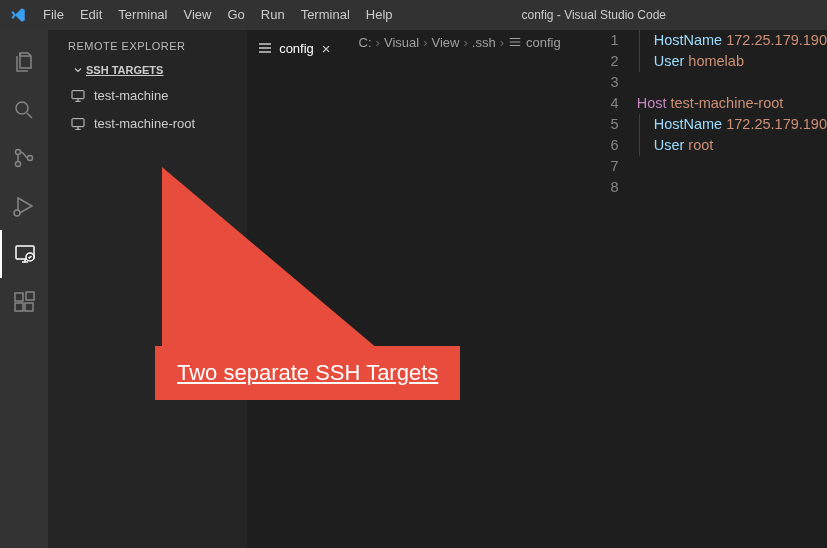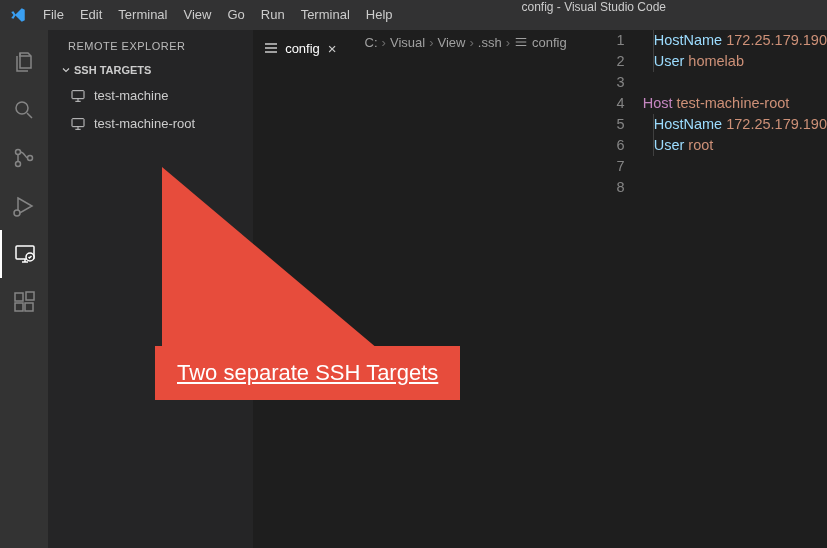--- a/index.html
+++ b/index.html
@@ -1,53 +1,53 @@
 <!DOCTYPE html>
 <html><head>
   <meta charset="utf-8">
   <style>
     * { margin: 0; padding: 0; box-sizing: border-box; font-family: "Segoe UI", sans-serif; }
     body { width: 827px; height: 548px; background: #1e1e1e; color: #cccccc; overflow: hidden; position: relative; }
 
-    .titlebar { height: 30px; background: #323233; display: flex; }
+    .titlebar { height: 30px; background: #323233; display: flex; align-items: center; }
     .titlebar-logo { width: 35px; display: flex; align-items: center; justify-content: center; }
     .menubar { display: flex; }
     .menu-item { padding: 0 8px; line-height: 30px; font-size: 13px; color: #cccccc; cursor: pointer; }
     .titlebar-center { flex: 1; text-align: center; font-size: 12px; color: #cccccc; }
 
     .main { display: flex; height: calc(100% - 30px); }
 
     .activitybar { width: 48px; background: #333333; display: flex; flex-direction: column; align-items: center; padding-top: 8px; }
     .activity-icon { width: 48px; height: 48px; display: flex; align-items: center; justify-content: center; color: #858585; cursor: pointer; }
     .activity-icon.active { color: #ffffff; border-left: 2px solid #fff; }
     .activity-icon svg { width: 24px; height: 24px; }
 
     .sidebar { width: 280px; background: #252526; display: flex; flex-direction: column; }
     .sidebar-header { padding: 10px 20px 8px; font-size: 11px; letter-spacing: 0.5px; color: #bbbbbb; }
-    .sidebar-section-title { display: flex; align-items: center; padding: 4px 12px; font-size: 11px; font-weight: bold; color: #cccccc; cursor: pointer; }
+    .sidebar-section-title { display: flex; align-items: center; padding: 4px 24px; font-size: 11px; font-weight: bold; color: #cccccc; cursor: pointer; text-decoration: underline; }
     .sidebar-section-title svg { width: 12px; height: 12px; margin-right: 2px; }
     .tree { padding-top: 2px; }
     .tree-item { display: flex; align-items: center; padding: 3px 8px 3px 22px; font-size: 13px; color: #cccccc; cursor: pointer; line-height: 22px; }
     .tree-item svg { width: 16px; height: 16px; margin-right: 8px; stroke: #cccccc; }
 
     .editor { flex: 1; background: #1e1e1e; display: flex; }
     .tabs { height: 36px; background: #252526; display: flex; }
     .tab { display: flex; align-items: center; padding: 0 10px; background: #1e1e1e; font-size: 13px; color: #ffffff; gap: 6px; }
     .tab .close { color: #cccccc; cursor: pointer; font-size: 15px; padding: 2px; }
     .tab svg { width: 16px; height: 16px; }
 
     .breadcrumbs { height: 24px; display: flex; align-items: center; padding: 0 16px; font-size: 13px; color: #a0a0a0; gap: 4px; }
     .breadcrumbs .sep { color: #6a6a6a; }
     .breadcrumbs svg { width: 14px; height: 14px; vertical-align: middle; }
 
     .code-area { display: flex; font-family: Consolas, "Courier New", monospace; font-size: 14.5px; }
     .gutter { width: 60px; text-align: right; color: #858585; padding-right: 18px; }
     .gutter div, .lines div { line-height: 21px; height: 21px; white-space: pre; }
     .lines { flex: 1; }
-    .indent-guide { border-left: 1px solid #404040; padding-left: 0; margin-left: 10px; display: inline-block; }
+    .indent-guide { border-left: 1px solid #404040; padding-left: 14px; margin-left: 2px; display: inline-block; }
 
     .kw    { color: #c586c0; }
     .ident { color: #ce9178; }
     .key   { color: #9cdcfe; }
     .valn  { color: #ce9178; }
 
     .callout-box { position: absolute; background: #e74c3c; color: #fff; font-size: 22px; padding: 14px 22px; left: 155px; top: 346px; z-index: 5; text-decoration: underline; }
     .callout-arrow { position: absolute; left: 134px; top: 167px; z-index: 4; pointer-events: none; }
   </style>
 </head>

